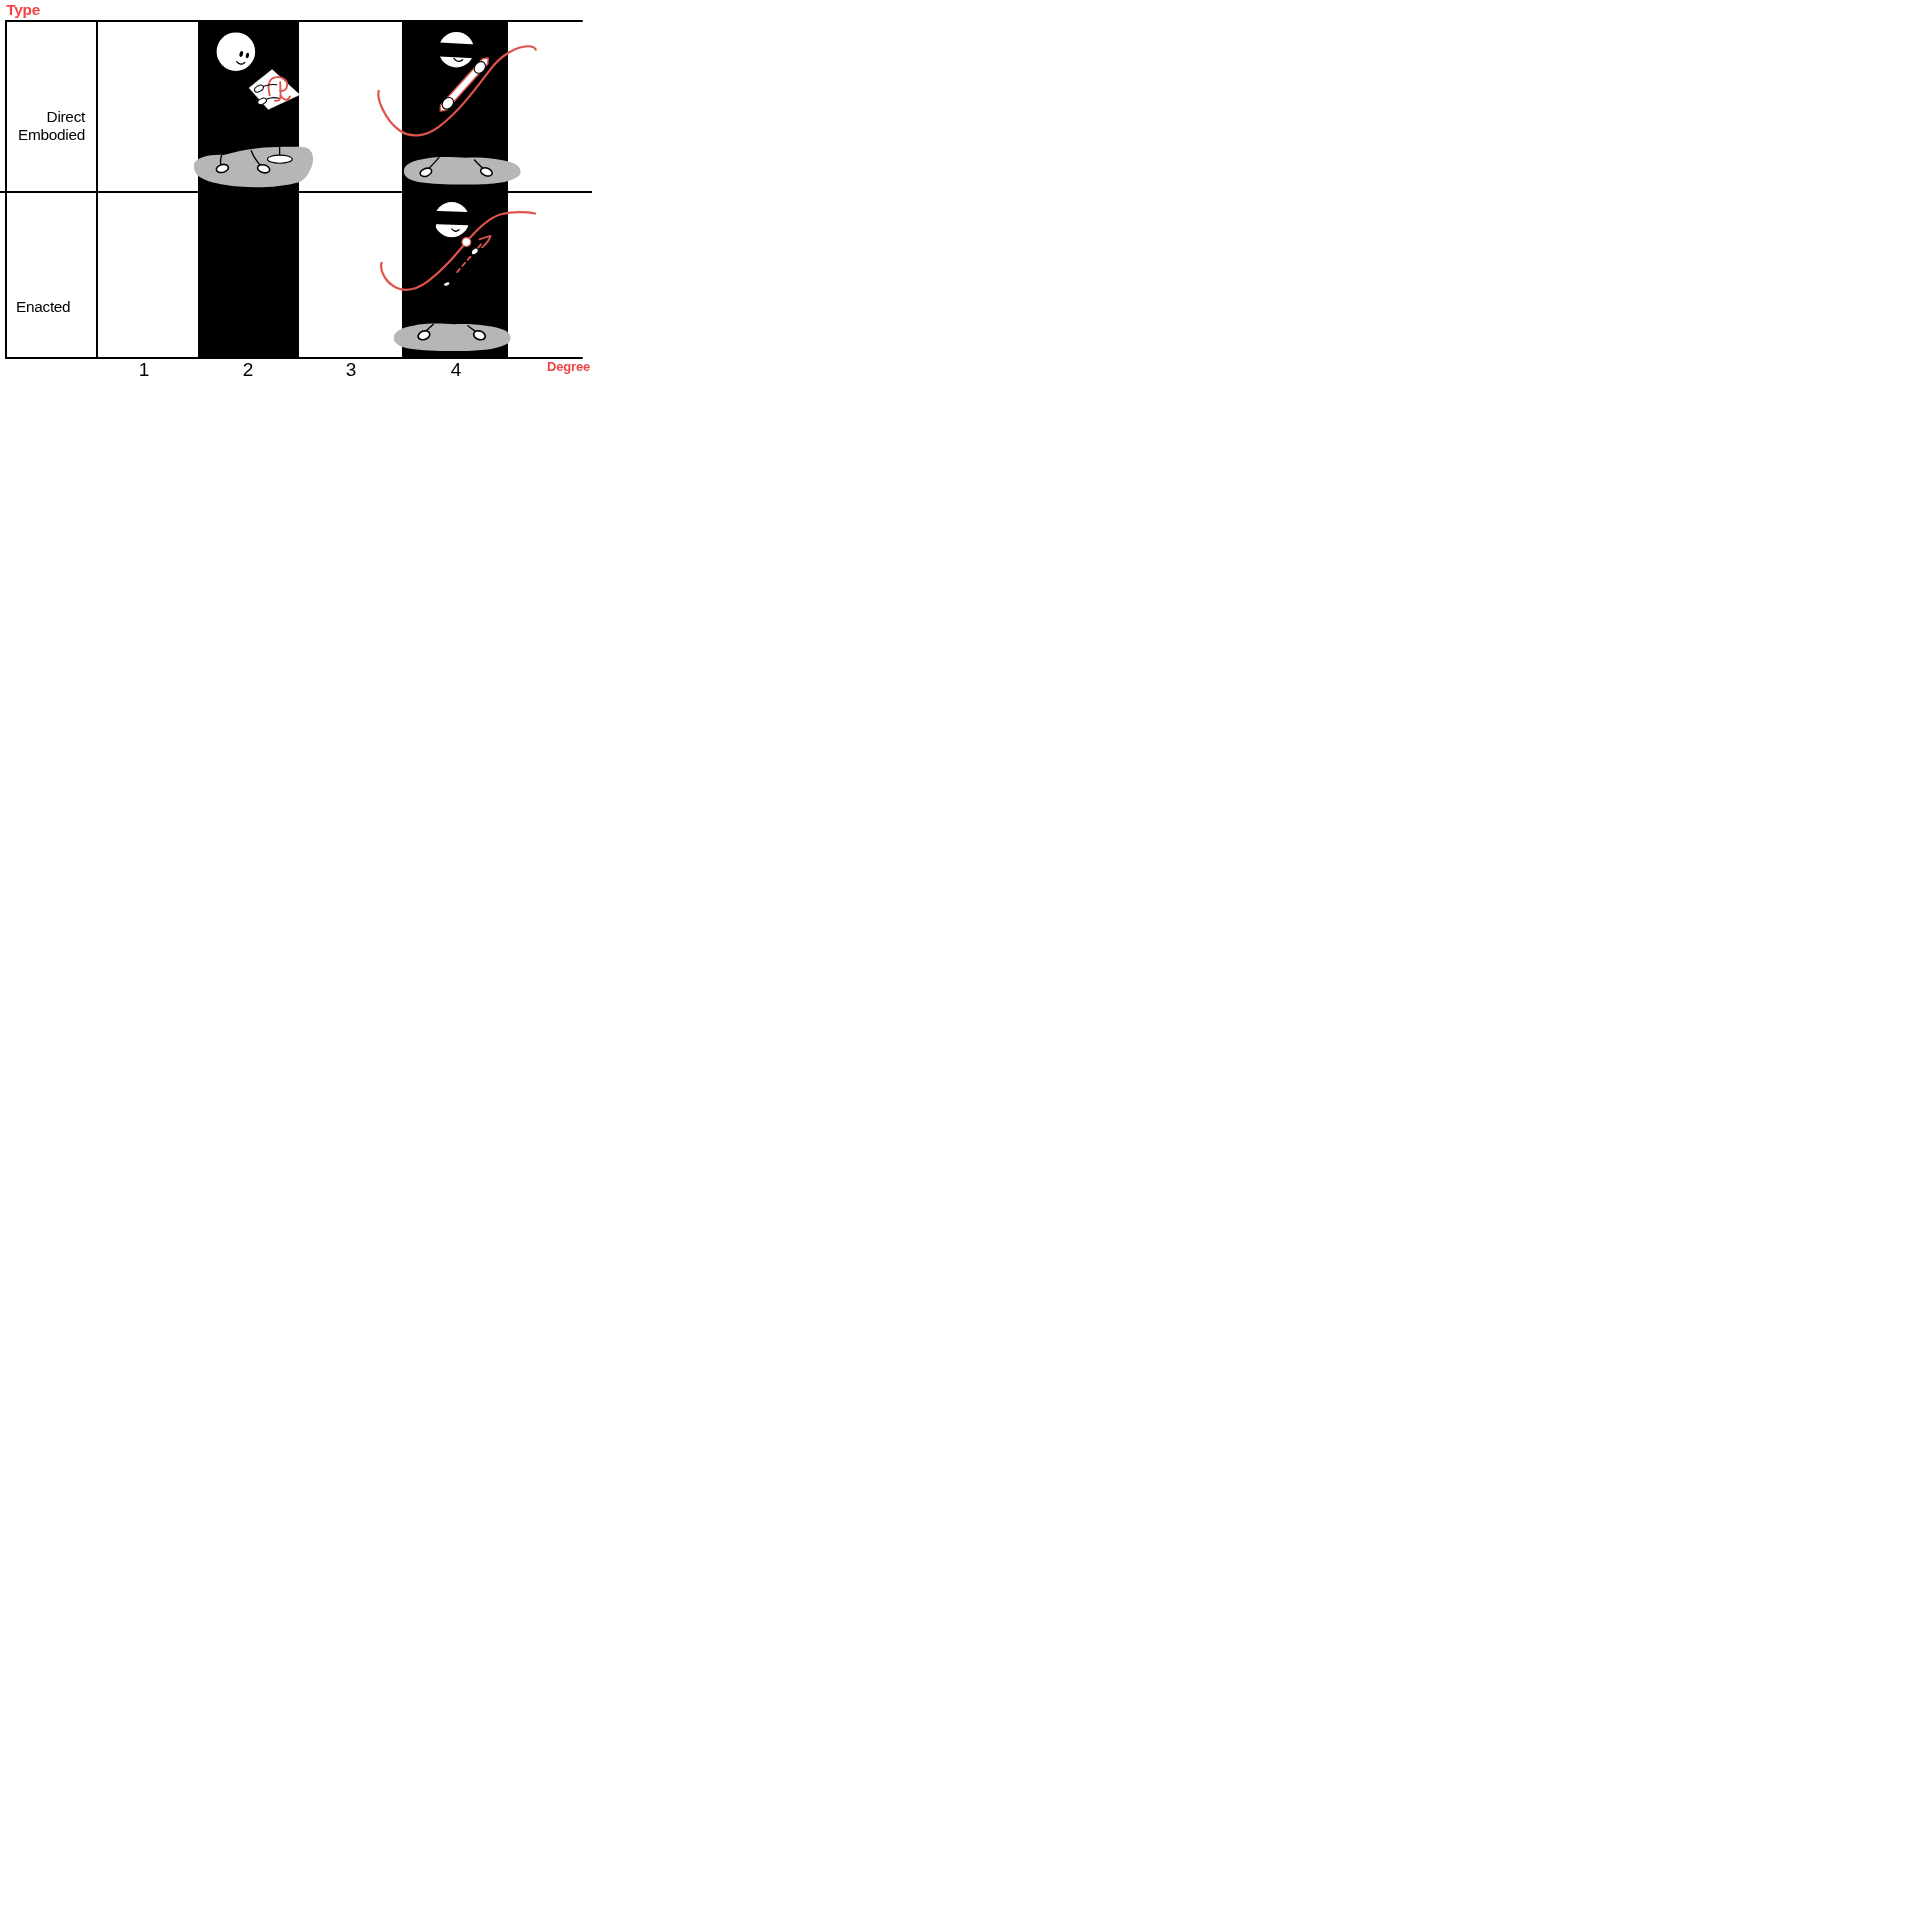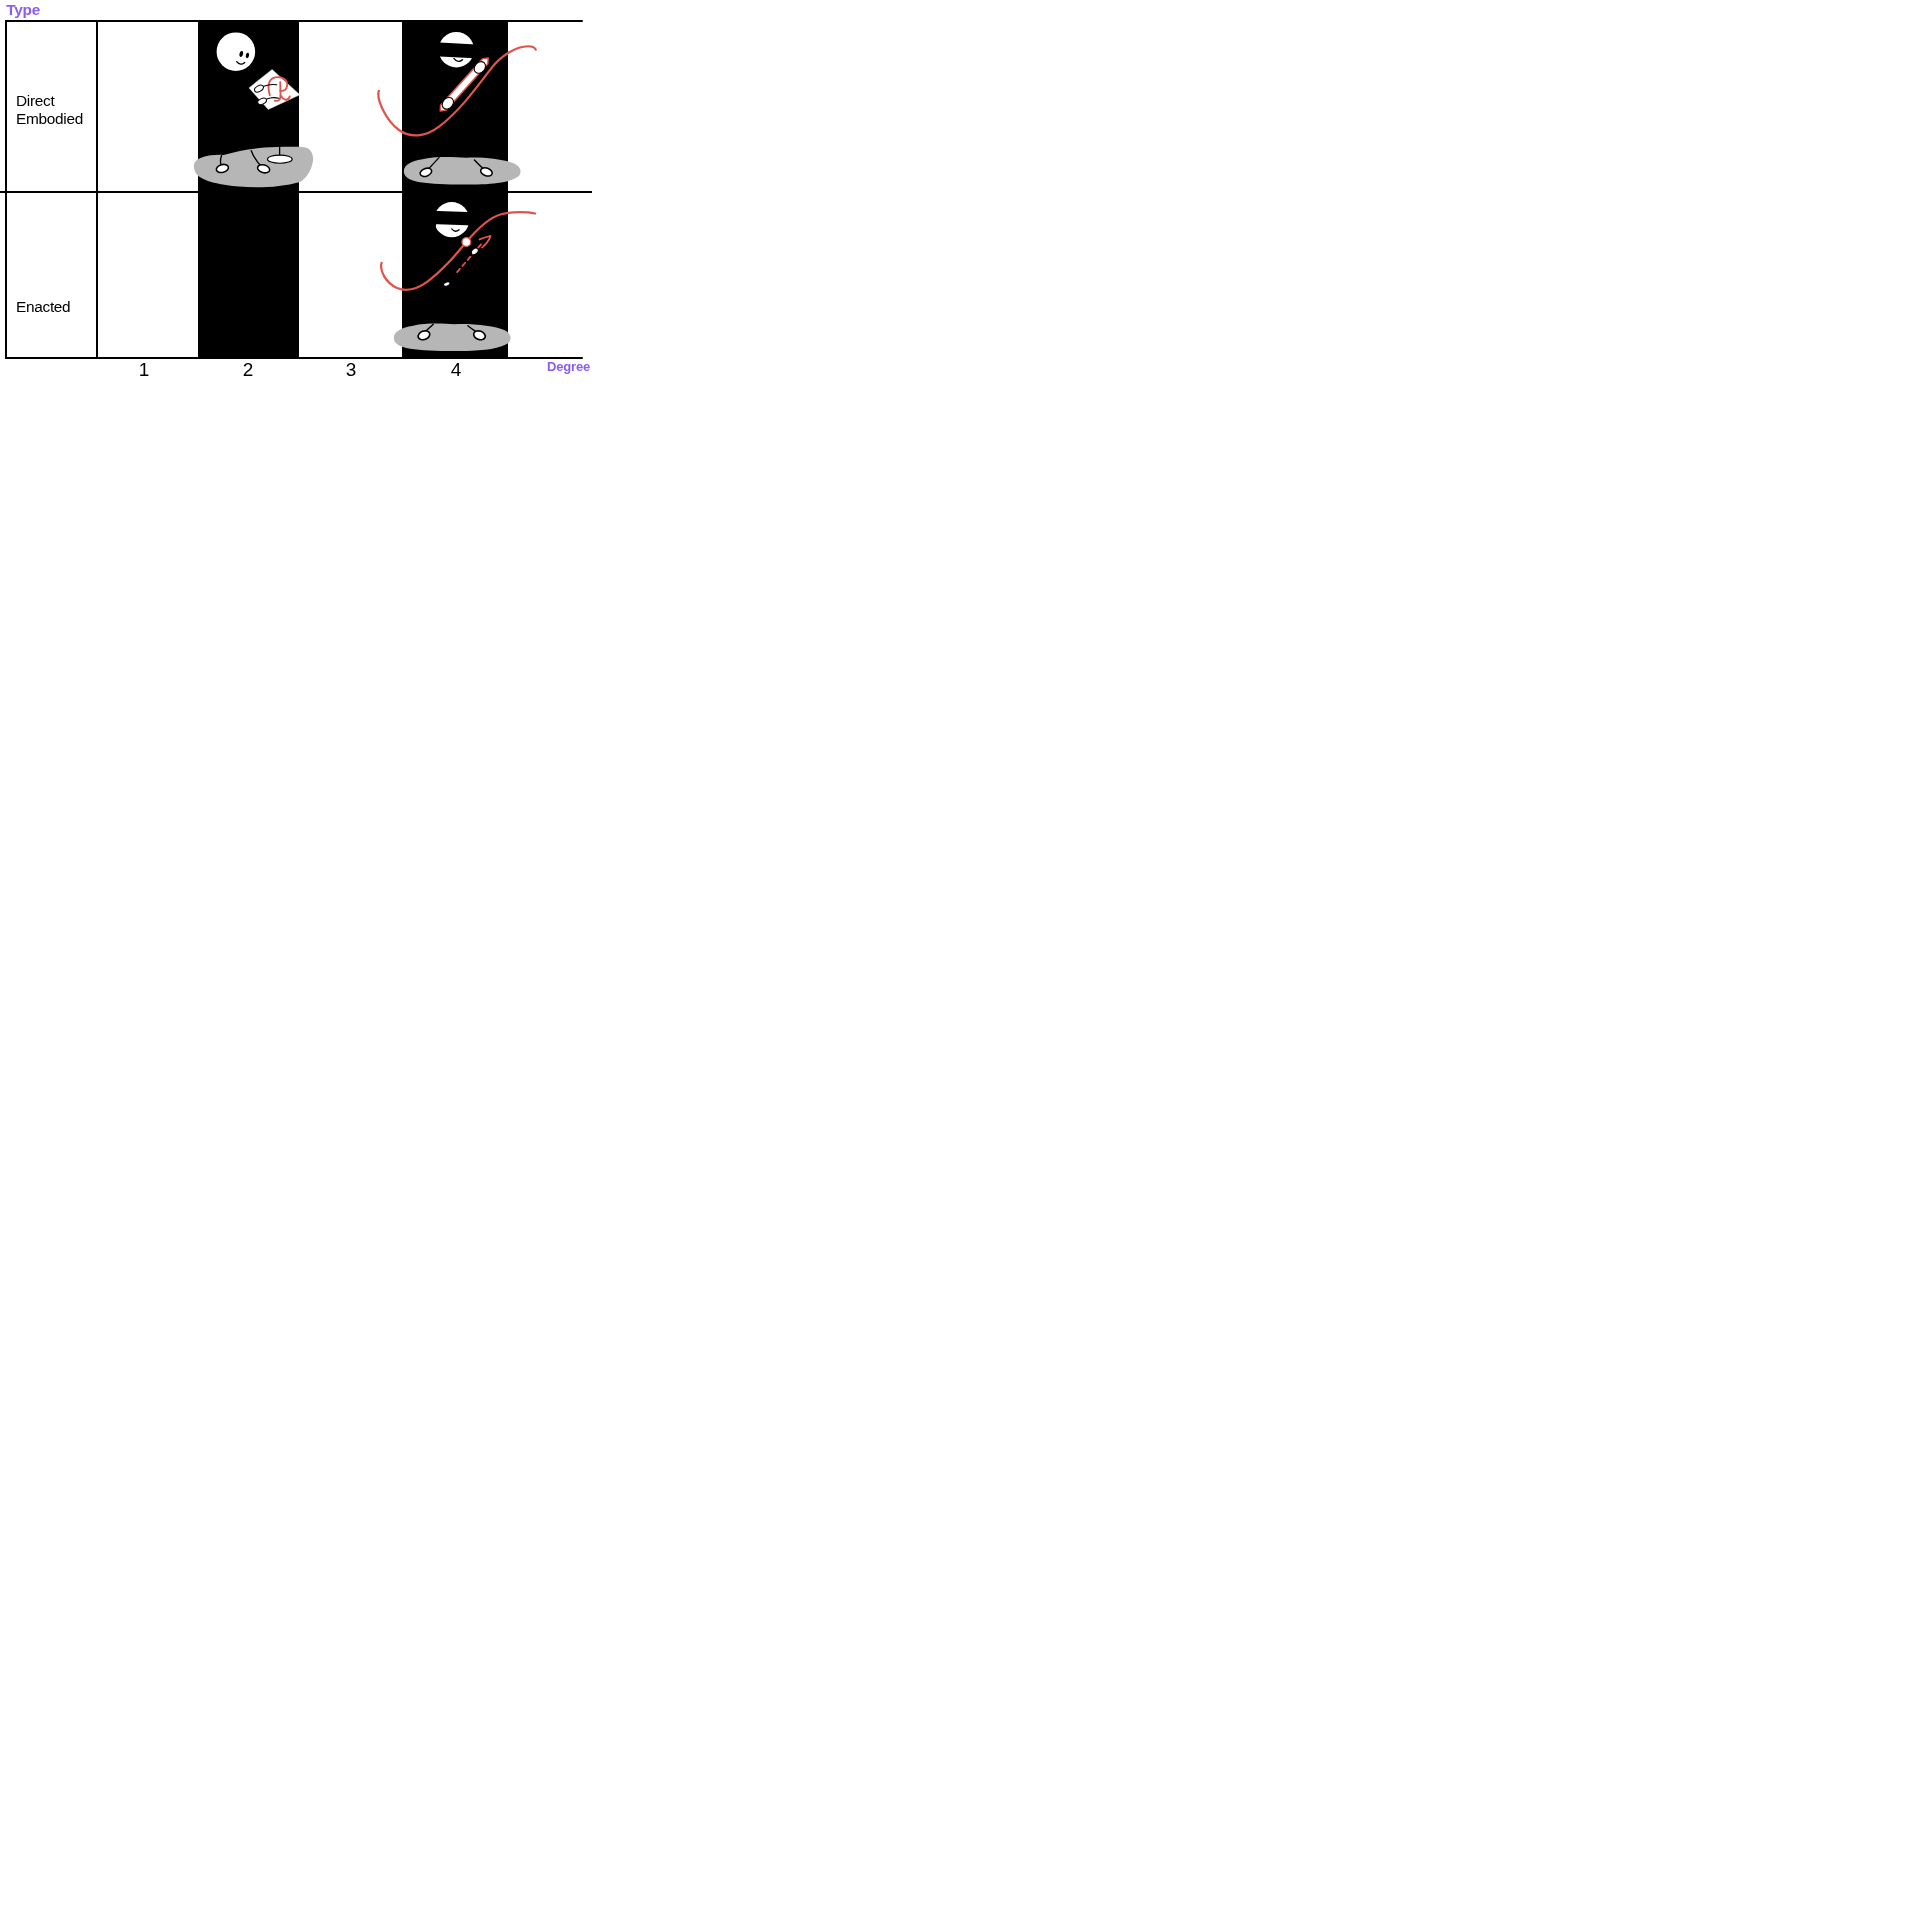--- a/index.html
+++ b/index.html
@@ -14,25 +14,25 @@
   .hl-col.c2{left:198px;width:101px;}
   .hl-col.c4{left:402px;width:106px;}
   
   .line{position:absolute;background:#000;border-radius:1.2px;}
   .line.top{left:5px;top:20px;width:578px;height:1.8px;}
   .line.bottom{left:5px;top:357px;width:578px;height:1.8px;}
   .line.left{left:5px;top:20px;width:1.8px;height:339px;}
   .line.vdiv{left:96px;top:20.4px;width:1.7px;height:338px;}
   .line.rowdiv{left:0;top:191px;width:592px;height:1.5px;border-radius:0;}
   
-  .axis-title{position:absolute;font-weight:700;font-size:15.4px;color:#8b5cf6;letter-spacing:-0.2px;}
+  .axis-title{position:absolute;font-weight:700;font-size:15.4px;color:#ef4444;letter-spacing:-0.2px;}
   .axis-title.type{left:6.2px;top:0.8px;}
   .axis-title.degree{right:2px;top:359px;font-size:13px;}
   .row-label{position:absolute;left:16px;font-size:15.4px;line-height:18px;color:#000;letter-spacing:-0.3px;}
-  .row-label.r1{top:92px;width:69px;}
+  .row-label.r1{top:108px;width:69px;text-align:right;}
   .row-label.r2{top:271px;width:77px;margin-top:27px;}
   .col-num{position:absolute;top:359px;width:46px;text-align:center;font-size:19px;color:#000;}
   .col-num.n1{left:121px;}
   .col-num.n2{left:225px;}
   .col-num.n3{left:328px;}
   .col-num.n4{left:433px;}
   svg.art{position:absolute;inset:0;pointer-events:none;}
 </style>
 </head>
 <body>

